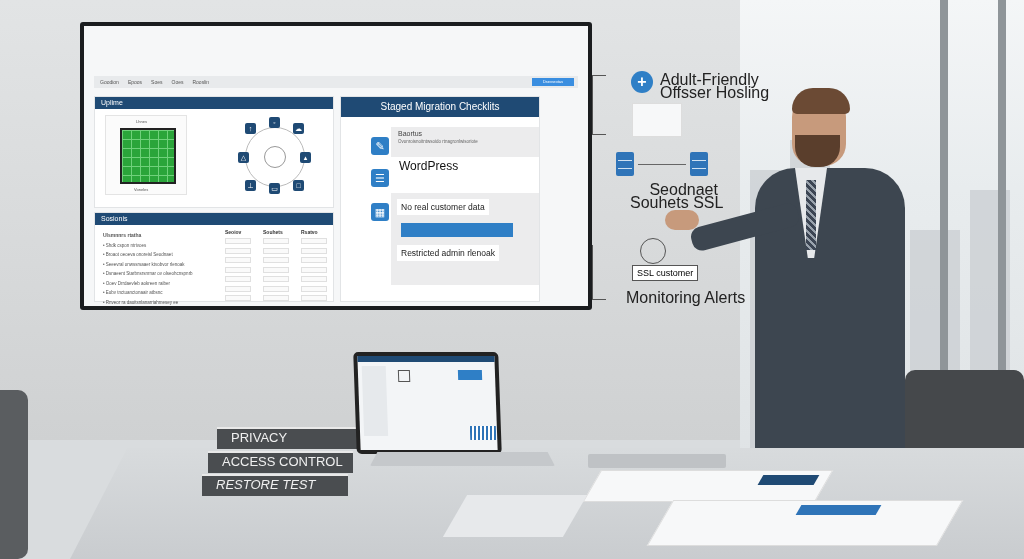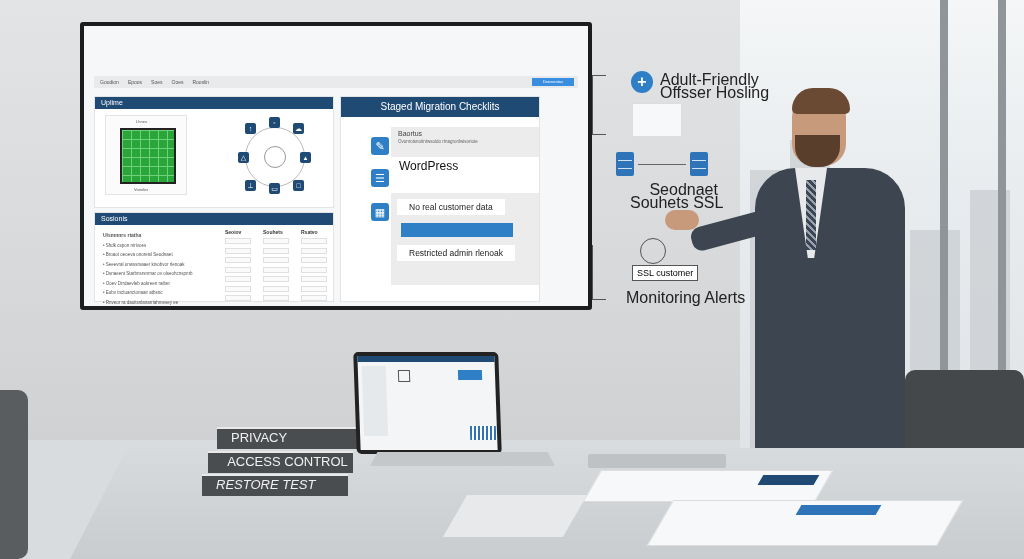--- a/index.html
+++ b/index.html
@@ -38,21 +38,21 @@
 
   .list { position: absolute; left: 8px; top: 18px; font-size: 4.5px; color: #555; line-height: 9.5px; }
   .cols { position: absolute; left: 130px; top: 16px; display: flex; gap: 12px; }
   .col-h { font-size: 5px; color: #333; font-weight: bold; margin-bottom: 3px; }
   .cell { width: 26px; height: 6px; border: 1px solid #e0e0e0; margin-bottom: 3.5px; background: #fafafa; }
 
   .check-head { background: #1f4a74; color: #fff; text-align: center; font-size: 10px; height: 20px; line-height: 20px; }
   .chk-icon { position: absolute; width: 18px; height: 18px; background: #2f7fc6; border-radius: 3px;
     color: #fff; font-size: 11px; line-height: 18px; text-align: center; }
   .gray-card { position: absolute; background: #ececed; }
-  .white-lbl { position: absolute; background: #fff; font-size: 8.5px; color: #222; padding: 3px 12px; }
+  .white-lbl { position: absolute; background: #fff; font-size: 8.5px; color: #222; padding: 3px 4px; }
 
   .side { position: absolute; color: #222; font-size: 16px; line-height: 13px; }
   .bracket { position: absolute; border: 1.5px solid #555; }
   .srv { position: absolute; width: 18px; height: 24px; background: #2f74b8; border-radius: 2px; }
   .srv::before,.srv::after { content:""; position:absolute; left:2px; right:2px; height:1px; background:#cfe0f0; }
   .srv::before { top: 8px; } .srv::after { top: 16px; }
 
   .table { position: absolute; left: 70px; top: 448px; width: 954px; height: 111px;
     background: linear-gradient(180deg,#d8dbdd 0%,#c9cccf 100%);
     clip-path: polygon(6% 0,100% 0,100% 100%,0 100%); }
@@ -210,21 +210,21 @@
 <div class="tie"></div>
 <div class="arm"></div>
 <div class="hand"></div>
 <div class="person-head"></div>
 <div class="beard"></div>
 <div class="person-hair"></div>
 
 <div class="table"></div>
 
 <div class="book" style="left:217px;top:427px;width:156px;">PRIVACY</div>
-<div class="book" style="left:208px;top:451px;width:145px;text-align:center;">ACCESS CONTROL</div>
+<div class="book" style="left:208px;top:451px;width:145px;">ACCESS CONTROL</div>
 <div class="book" style="left:202px;top:474px;width:146px;font-style:italic;">RESTORE TEST</div>
 
 <div class="laptop">
   <div class="lap-screen">
     <div style="height:6px;background:#1f4a74;"></div>
     <div style="position:absolute;left:4px;top:10px;width:24px;height:70px;background:#e6e9ec;"></div>
     <div style="position:absolute;left:40px;top:14px;width:12px;height:12px;border:1px solid #555;"></div>
     <div style="position:absolute;left:100px;top:14px;width:24px;height:10px;background:#2f7fc6;"></div>
     <div style="position:absolute;left:110px;top:70px;width:26px;height:14px;background:repeating-linear-gradient(90deg,#2f74b8 0 2px,#fff 2px 4px);"></div>
   </div>

